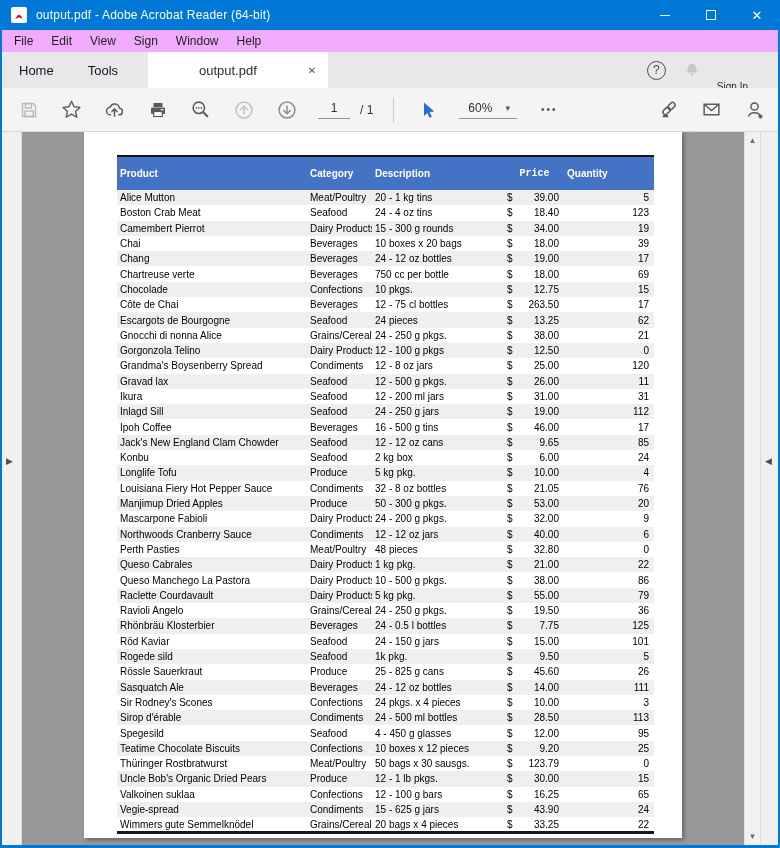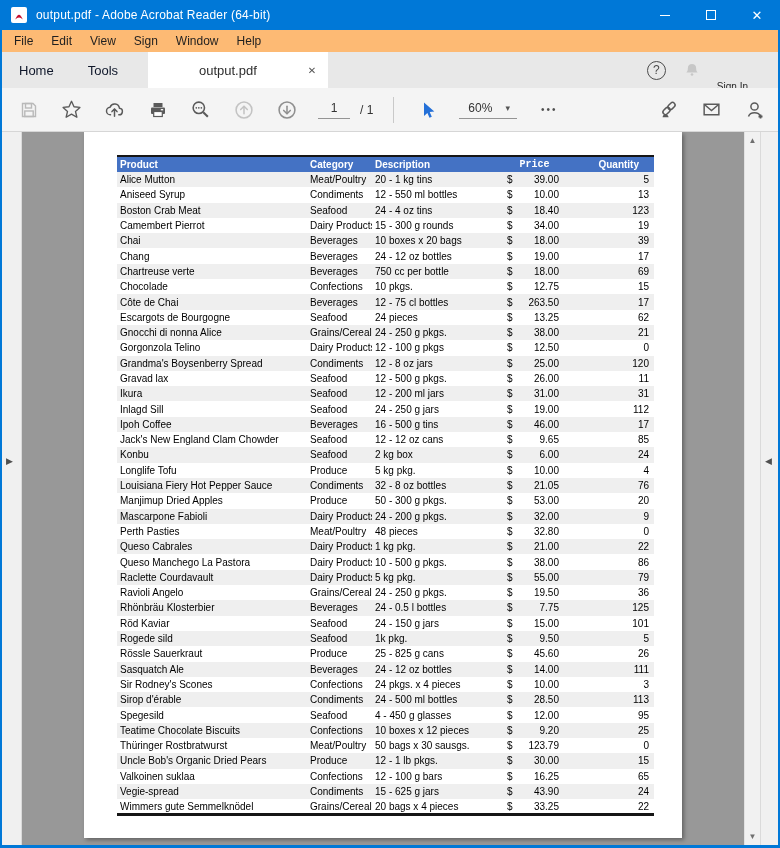--- a/index.html
+++ b/index.html
@@ -13,21 +13,21 @@
   .app-icon { width:16px; height:16px; margin-left:11px; background:#fff; border-radius:2px; display:flex; align-items:center; justify-content:center; }
   .app-icon svg { display:block; }
   .tb-title { margin-left:9px; font-size:12px; letter-spacing:.2px; }
   .win-controls { margin-left:auto; display:flex; height:100%; }
   .win-btn { width:46px; height:100%; display:flex; align-items:center; justify-content:center; }
   .min-glyph { width:10px; height:1px; background:#fff; }
   .max-glyph { width:10px; height:10px; border:1px solid #fff; }
   .close-glyph { font-size:13px; color:#fff; line-height:1; }
 
   
-  .menubar { height:22px; background:#fdba74; display:flex; align-items:center; padding-left:3px; flex:0 0 auto; }
+  .menubar { height:22px; background:#f0abfc; display:flex; align-items:center; padding-left:3px; flex:0 0 auto; }
   .menu-item { font-size:12px; color:#1f1f1f; padding:0 9px; }
 
   
   .tabbar { height:36px; background:#e8e8e8; display:flex; align-items:stretch; flex:0 0 auto; }
   .tab { display:flex; align-items:center; padding:0 17px; font-size:13px; color:#0f172a; }
   .doc-tab { margin-left:13px; width:180px; background:#ffffff; display:flex; align-items:center; }
   .doc-tab-label { flex:1; text-align:center; font-size:13px; color:#2e2e2e; }
   .doc-tab-close { font-size:10px; color:#555; padding-right:12px; }
   .tabbar-right { margin-left:auto; display:flex; align-items:center; }
   .help-btn { width:19px; height:19px; border:1.5px solid #4b4b4b; border-radius:50%; display:flex; align-items:center; justify-content:center;
@@ -55,24 +55,24 @@
   .scrollbar { width:16px; background:#f1f1f1; border-left:1px solid #e2e2e2; position:relative; flex:0 0 auto; }
   .sb-arrow { position:absolute; left:0; width:100%; text-align:center; font-size:8px; color:#6f6f6f; }
   .sb-up { top:4px; } .sb-down { bottom:4px; }
 
   .pdf-page { position:absolute; left:62px; top:0; width:598px; height:706px; background:#fff;
               box-shadow:2px 2px 4px rgba(0,0,0,.35); }
 
   
   .ptable { border-collapse:collapse; table-layout:fixed; width:537px; margin:23px 0 0 33px;
             border-top:2px solid #161616; border-bottom:3px solid #161616; }
-  .ptable th { background:#4472c4; color:#fff; font-weight:bold; font-size:10px; height:16px;
+  .ptable th { background:#4472c4; color:#fff; font-weight:bold; font-size:10px; height:34px;
                padding:0 0 0 3px; text-align:left; white-space:nowrap; overflow:hidden; }
   .ptable th.h-price { text-align:center; padding:0;font-family:Liberation Mono, monospace; }
-  .ptable th.h-qty { text-align:right; padding:0 15px 0 0;margin-top:10px; }
+  .ptable th.h-qty { padding:0 15px 0 0;margin-top:10px; }
   .ptable td { font-size:10px; color:#000; height:15.3px; padding:0 0 0 3px; white-space:nowrap; overflow:hidden; }
   .ptable tbody tr:nth-child(odd) td { background:#efefef; }
   .ptable td.c-price { padding:0 8px 0 5px; text-align:right; }
   .ptable td.c-price .cur { float:left; }
   .ptable td.c-qty { text-align:right; padding:0 5px 0 0; }
 </style>
 </head>
 <body>
 
 <div class="window">
@@ -243,27 +243,20 @@
           </thead>
           <tbody>
               <tr>
                 <td>Alice Mutton</td>
                 <td>Meat/Poultry</td>
                 <td>20 - 1 kg tins</td>
                 <td class="c-price"><span class="cur">$</span><span>39.00</span></td>
                 <td class="c-qty">5</td>
               </tr>
               <tr>
-                <td>Aniseed Syrup</td>
-                <td>Condiments</td>
-                <td>12 - 550 ml bottles</td>
-                <td class="c-price"><span class="cur">$</span><span>10.00</span></td>
-                <td class="c-qty">13</td>
-              </tr>
-              <tr>
                 <td>Boston Crab Meat</td>
                 <td>Seafood</td>
                 <td>24 - 4 oz tins</td>
                 <td class="c-price"><span class="cur">$</span><span>18.40</span></td>
                 <td class="c-qty">123</td>
               </tr>
               <tr>
                 <td>Camembert Pierrot</td>
                 <td>Dairy Products</td>
                 <td>15 - 300 g rounds</td>
@@ -397,20 +390,27 @@
                 <td class="c-qty">20</td>
               </tr>
               <tr>
                 <td>Mascarpone Fabioli</td>
                 <td>Dairy Products</td>
                 <td>24 - 200 g pkgs.</td>
                 <td class="c-price"><span class="cur">$</span><span>32.00</span></td>
                 <td class="c-qty">9</td>
               </tr>
               <tr>
+                <td>Northwoods Cranberry Sauce</td>
+                <td>Condiments</td>
+                <td>12 - 12 oz jars</td>
+                <td class="c-price"><span class="cur">$</span><span>40.00</span></td>
+                <td class="c-qty">6</td>
+              </tr>
+              <tr>
                 <td>Perth Pasties</td>
                 <td>Meat/Poultry</td>
                 <td>48 pieces</td>
                 <td class="c-price"><span class="cur">$</span><span>32.80</span></td>
                 <td class="c-qty">0</td>
               </tr>
               <tr>
                 <td>Queso Cabrales</td>
                 <td>Dairy Products</td>
                 <td>1 kg pkg.</td>

